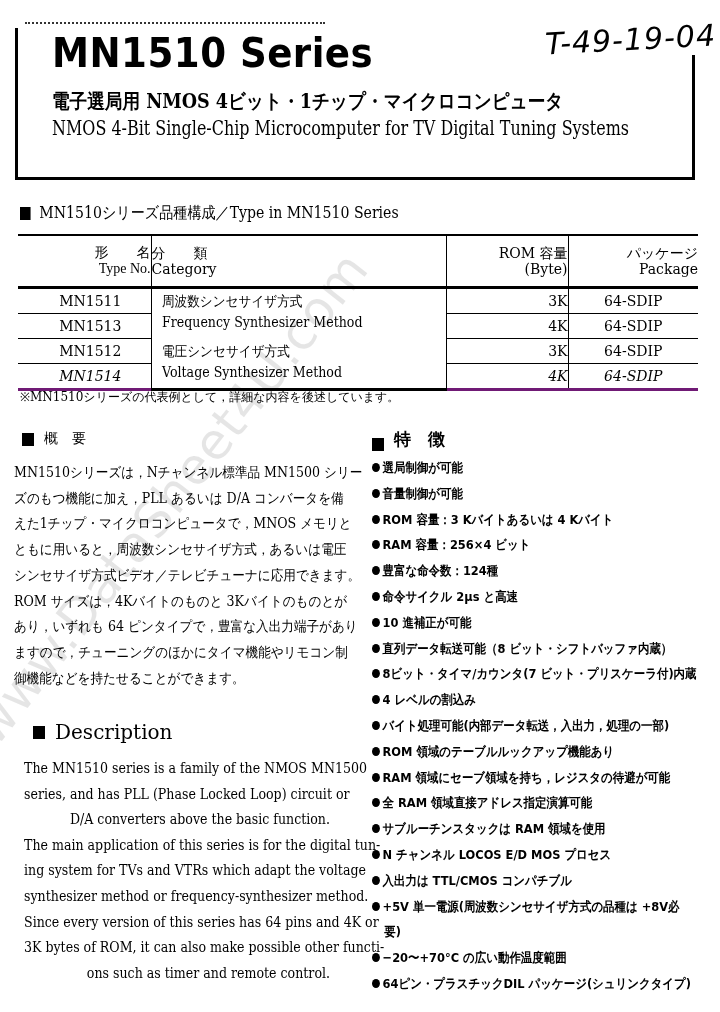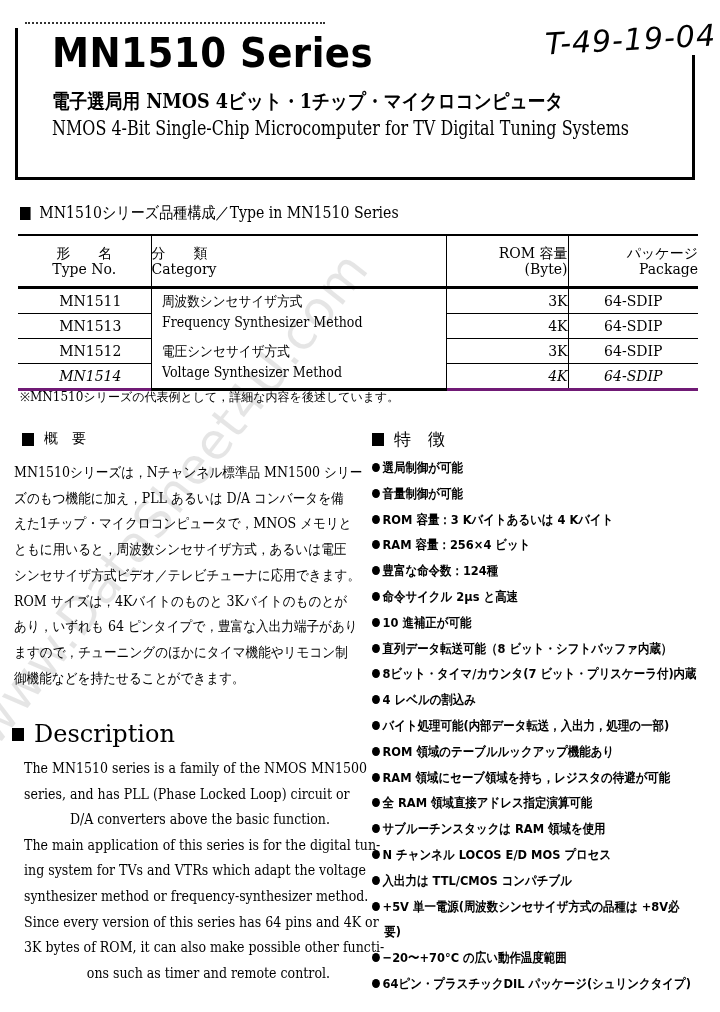--- a/index.html
+++ b/index.html
@@ -128,36 +128,36 @@
       font-size: 14px; font-weight: normal;
     }
     .overview-body {
       left: 14px; top: 460px; width: 340px;
       font-size: 14px;
       line-height: 25.7px;
     }
     .overview-body span { display: block; white-space: nowrap; transform: scaleX(0.9); transform-origin: left center; }
 
     .desc-head {
-      left: 12px; top: 720px;
-      font-size: 24px;
+      left: 33px; top: 720px;
+      font-size: 20px;
       align-items: center;
     }
     .desc-body {
       left: 24px; top: 756px; width: 340px;
       font-size: 14px;
       line-height: 25.6px;
       text-align: right;
     }
     .desc-body span { display: block; white-space: nowrap; transform: scaleX(0.9); transform-origin: left center; }
 
     
     .features-head {
       left: 372px; top: 428px;
-      font-size: 17px; font-weight: normal;
+      font-size: 17px; font-weight: bold; align-items: flex-end;
     }
     .features-list {
       left: 372px; top: 455px; width: 345px;
       margin: 0; padding: 0; list-style: none;
       font-family: "DejaVu Sans", "Liberation Sans", sans-serif;
       font-size: 13px;
       font-weight: bold;
       line-height: 25.8px;
     }
     .features-list li { white-space: nowrap; transform: scaleX(0.88); transform-origin: left center; }
@@ -190,21 +190,21 @@
 <div class="abs subtitle-en">NMOS 4-Bit Single-Chip Microcomputer for TV Digital Tuning Systems</div>
 
 <div class="abs sec-head type-head">
   <span class="sq"></span>
   <span>MN1510シリーズ品種構成／Type in MN1510 Series</span>
 </div>
 
 <table class="abs type-table">
   <thead>
     <tr>
-      <th class="col-type" style="text-align:center;padding-left:0 !important;">
+      <th class="col-type" style="padding-left:0 !important;font-family:Liberation Serif, serif;">
         <span class="hdr-line">形　　名</span>
         <span class="hdr-line">Type No.</span>
       </th>
       <th class="col-cat" style="text-align:left;padding-left:0 !important;">
         <span class="hdr-line">分　　類</span>
         <span class="hdr-line">Category</span>
       </th>
       <th class="col-rom">
         <span class="hdr-line">ROM 容量</span>
         <span class="hdr-line">(Byte)</span>

